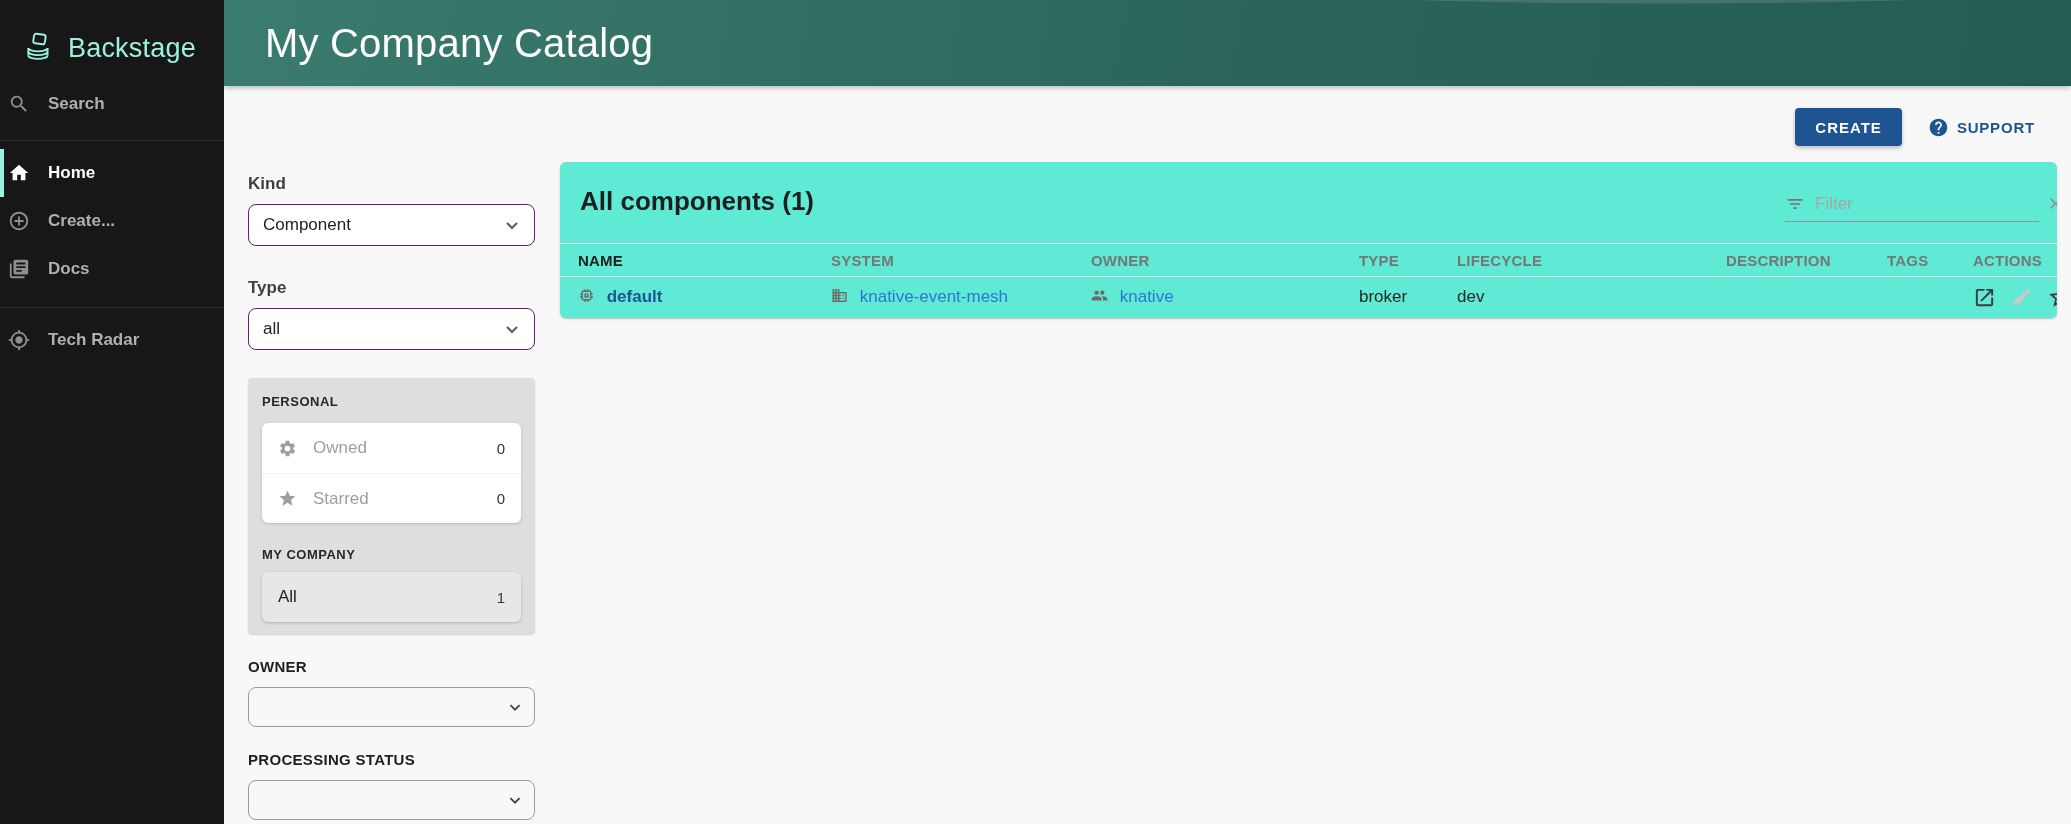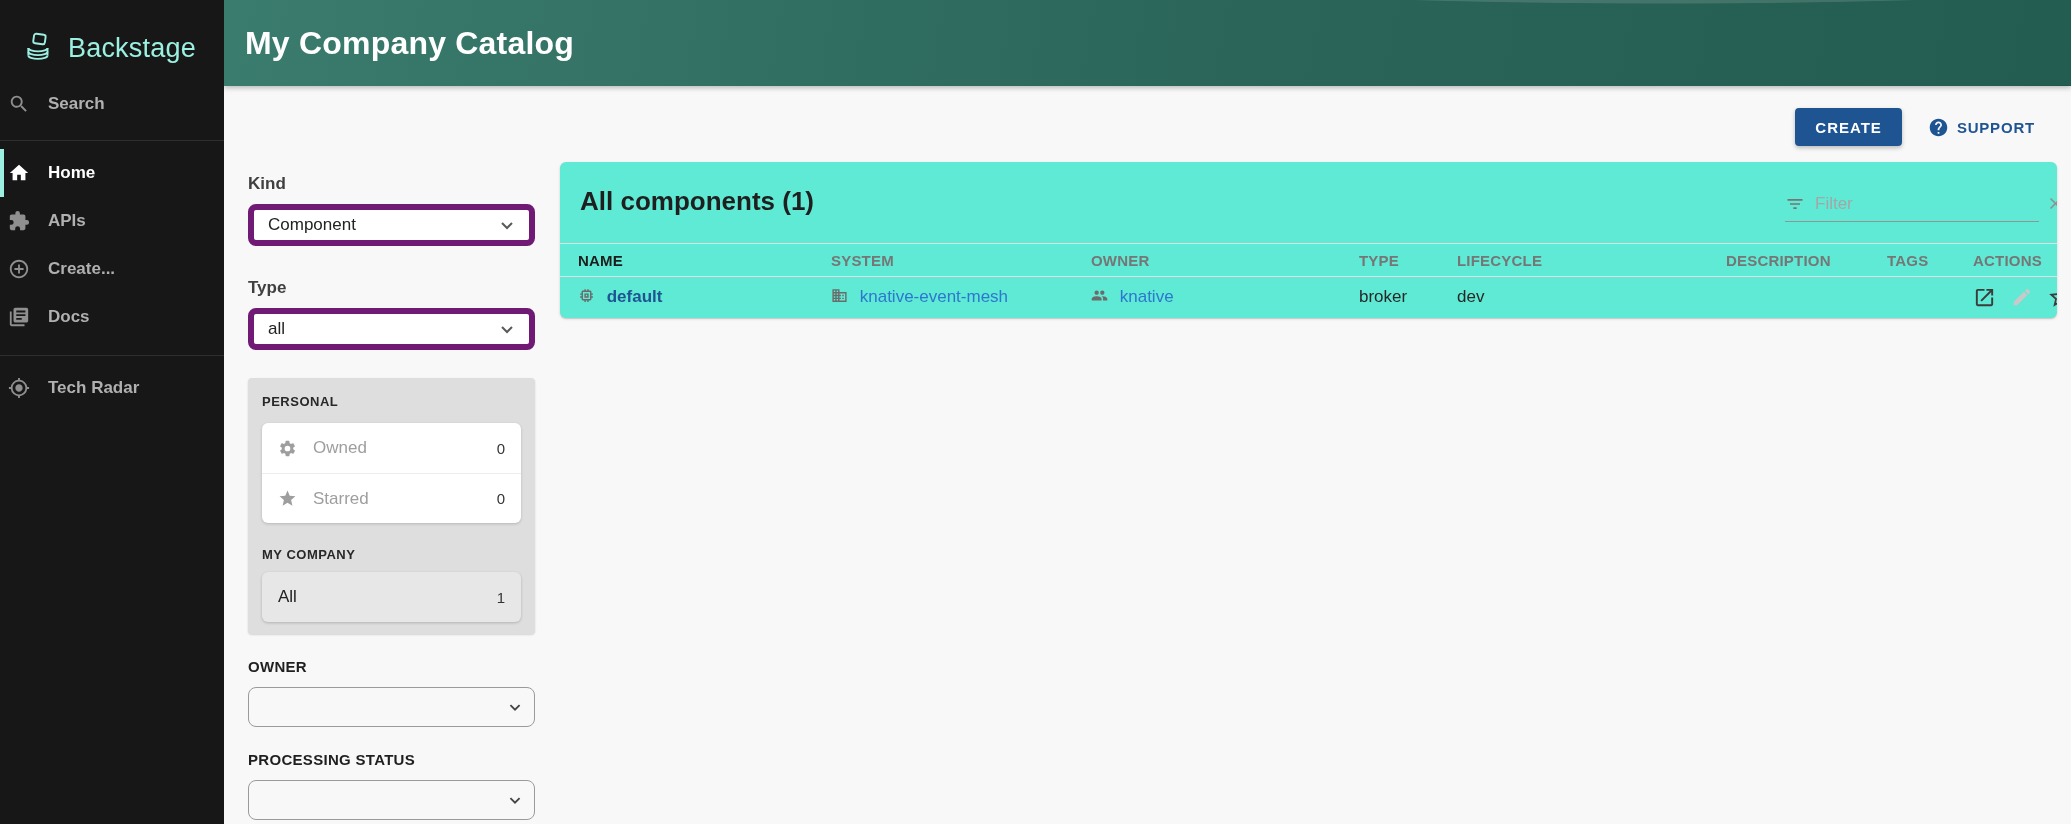--- a/index.html
+++ b/index.html
@@ -26,36 +26,36 @@
     position:absolute; left:224px; top:0; width:1847px; height:86px;
     background-color:#2f6e62;
     background-image:
       radial-gradient(ellipse 90% 160% at 78% -70%, rgba(255,255,255,.13) 0 46%, rgba(255,255,255,0) 46.6%),
       radial-gradient(ellipse 110% 180% at 12% 200%, rgba(255,255,255,.11) 0 44%, rgba(255,255,255,0) 44.6%),
       radial-gradient(ellipse 70% 150% at 100% 160%, rgba(0,0,0,.18) 0 40%, rgba(0,0,0,0) 40.6%),
       linear-gradient(100deg, #3a7c6e 0%, #2b655a 55%, #235c50 100%);
     box-shadow:0 2px 5px rgba(0,0,0,.25);
     display:flex; align-items:center;
   }
-  .page-title { color:#ffffff; font-size:32px; font-weight:bold; padding-left:21px; letter-spacing:.2px; }
+  .page-title { color:#ffffff; font-size:40px; font-weight:normal; padding-left:41px; letter-spacing:.2px; }
 
   
   .content { position:absolute; left:224px; top:86px; width:1847px; height:738px; }
 
   .top-actions { position:absolute; top:22px; right:36px; display:flex; align-items:center; gap:26px; }
   .create-btn { background:#1f5493; color:#fff; border:none; border-radius:4px; height:38px; padding:0 20px;
     font-family:"Liberation Sans",sans-serif; font-size:15px; font-weight:bold; letter-spacing:1px; cursor:pointer;
     box-shadow:0 2px 4px rgba(0,0,0,.25); }
   .support-link { display:flex; align-items:center; gap:8px; color:#1f5493; font-size:15px; font-weight:bold; letter-spacing:.8px; cursor:pointer; }
   .support-link svg { width:21px; height:21px; fill:#1f5493; }
 
   
   .filters { position:absolute; left:24px; top:88px; width:287px; }
   .f-label { font-size:17px; font-weight:bold; color:#404040; }
-  .select-box { margin-top:10px; height:42px; background:#fff; border:6px solid #701a75; border-radius:8px;
+  .select-box { margin-top:10px; height:42px; background:#fff; border:1px solid #701a75; border-radius:8px;
     display:flex; align-items:center; padding:0 10px 0 14px; font-size:17px; color:#222; cursor:pointer; }
   .select-box .grow { flex:1; }
   .select-box svg { width:24px; height:24px; stroke:#5a5a5a; }
   .f-label.second { margin-top:32px; }
 
   .picker-card { margin-top:28px; background:#dedede; border-radius:4px; padding:16px 14px 12px 14px; box-shadow:0 1px 2px rgba(0,0,0,.15); }
   .picker-title { font-size:13px; font-weight:bold; letter-spacing:.5px; color:#282828; }
   .picker-title.company { margin-top:24px; }
   .picker-list { margin-top:14px; background:#ffffff; border-radius:6px; box-shadow:0 1px 3px rgba(0,0,0,.18); overflow:hidden; }
   .picker-row { height:50px; display:flex; align-items:center; padding:0 16px; cursor:pointer; }
@@ -125,26 +125,20 @@
   </div>
 
   <div class="side-divider"></div>
 
   <div class="nav-group">
     <div class="side-item nav-item active">
       <svg viewBox="0 0 24 24">
           <path d="M10 20v-6h4v6h5v-8h3L12 3 2 12h3v8z"></path>
         </svg>
       <span>Home</span>
-    </div>
-    <div class="side-item nav-item">
-      <svg viewBox="0 0 24 24">
-          <path d="M20.5 11H19V7c0-1.1-.9-2-2-2h-4V3.5a2.5 2.5 0 0 0-5 0V5H4c-1.1 0-2 .9-2 2v3.8h1.5a2.7 2.7 0 0 1 0 5.4H2V20c0 1.1.9 2 2 2h3.8v-1.5a2.7 2.7 0 0 1 5.4 0V22H17c1.1 0 2-.9 2-2v-4h1.5a2.5 2.5 0 0 0 0-5z"></path>
-        </svg>
-      <span>APIs</span>
     </div>
     <div class="side-item nav-item">
       <svg viewBox="0 0 24 24">
           <path d="M13 7h-2v4H7v2h4v4h2v-4h4v-2h-4V7zm-1-5C6.48 2 2 6.48 2 12s4.48 10 10 10 10-4.48 10-10S17.52 2 12 2zm0 18c-4.41 0-8-3.59-8-8s3.59-8 8-8 8 3.59 8 8-3.59 8-8 8z"></path>
         </svg>
       <span>Create...</span>
     </div>
     <div class="side-item nav-item">
       <svg viewBox="0 0 24 24">
           <path d="M4 6H2v14c0 1.1.9 2 2 2h14v-2H4V6zm16-4H8c-1.1 0-2 .9-2 2v12c0 1.1.9 2 2 2h12c1.1 0 2-.9 2-2V4c0-1.1-.9-2-2-2zm-1 9H9V9h10v2zm-4 4H9v-2h6v2zm4-8H9V5h10v2z"></path>

